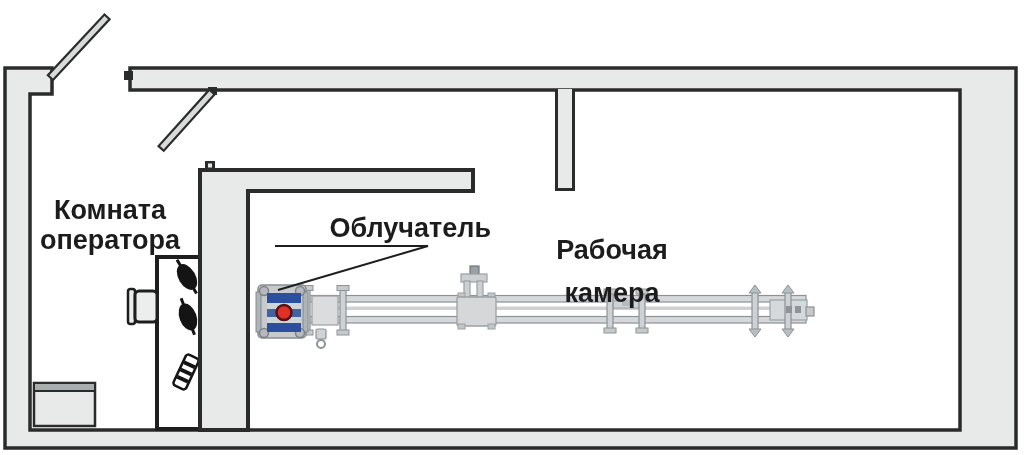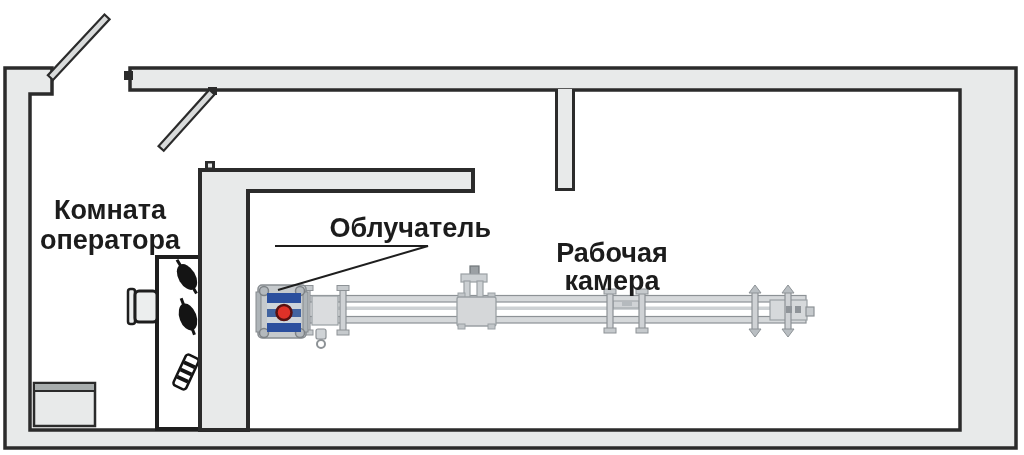--- a/index.html
+++ b/index.html
@@ -4,21 +4,21 @@
 <style>
   html,body{margin:0;padding:0;background:#ffffff;}
   #stage{position:relative;width:1024px;height:455px;background:#ffffff;overflow:hidden;
          font-family:"Liberation Sans",sans-serif;}
   #plan{position:absolute;left:0;top:0;}
   .label{position:absolute;font-weight:bold;font-size:27px;line-height:30px;color:#1c1c1c;
          white-space:pre-line;text-align:center;letter-spacing:0px;}
   .label.left{text-align:right;}
   #lbl-operator{left:18px;top:195px;width:184px;}
   #lbl-irradiator{left:271px;top:213px;width:220px;}
-  #lbl-chamber{left:523px;top:239px;width:178px;line-height:28px;}
+  #lbl-chamber{left:523px;top:229px;width:178px;line-height:43px;}
 </style>
 </head>
 <body>
 
 <div id="stage">
 
 <svg id="plan" width="1024" height="455" viewBox="0 0 1024 455">
 
   <path d="M52,68 L5,68 L5,448 L1016,448 L1016,68 L130,68 L130,90 L960,90 L960,430 L30,430 L30,94 L52,94 Z" fill="#e8eaea" stroke="#2b2b2b" stroke-width="3.5" stroke-linejoin="miter"></path>
 

